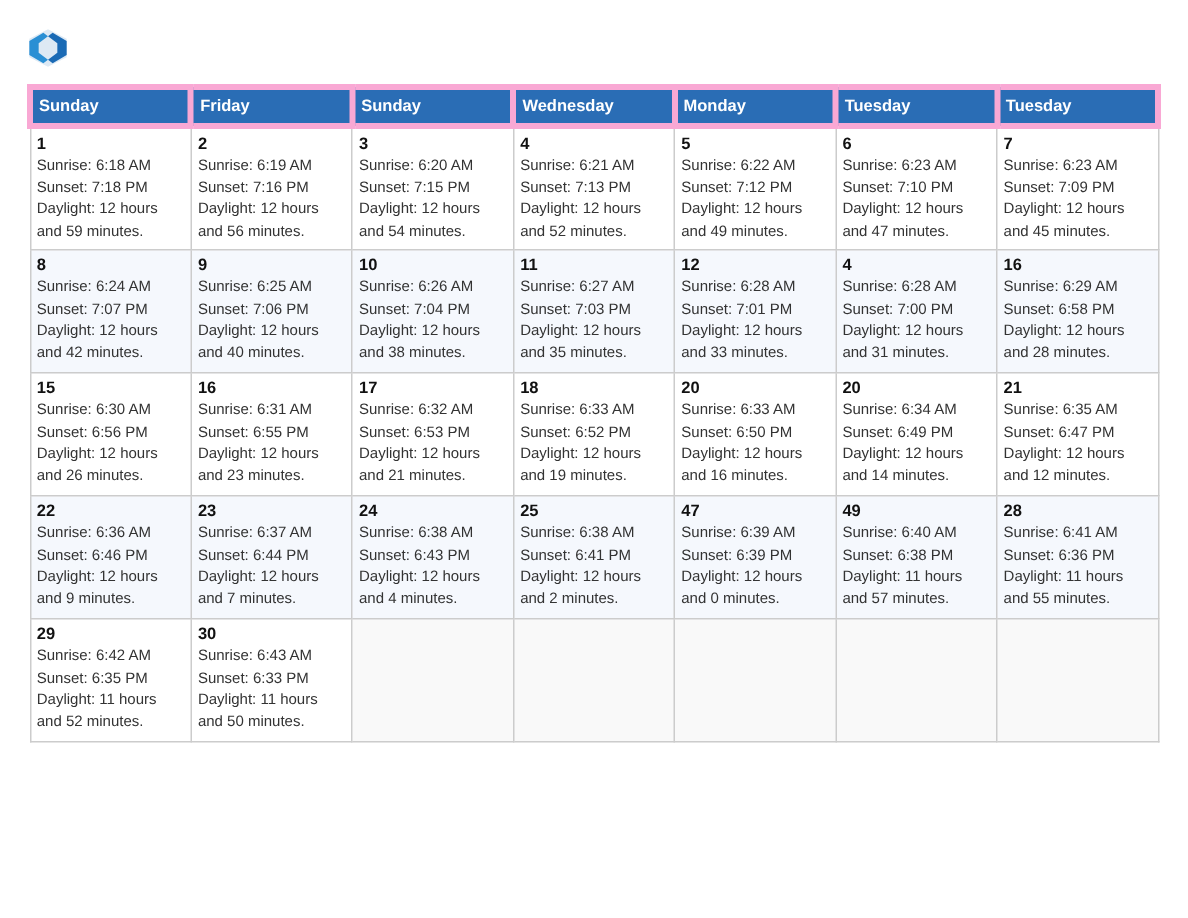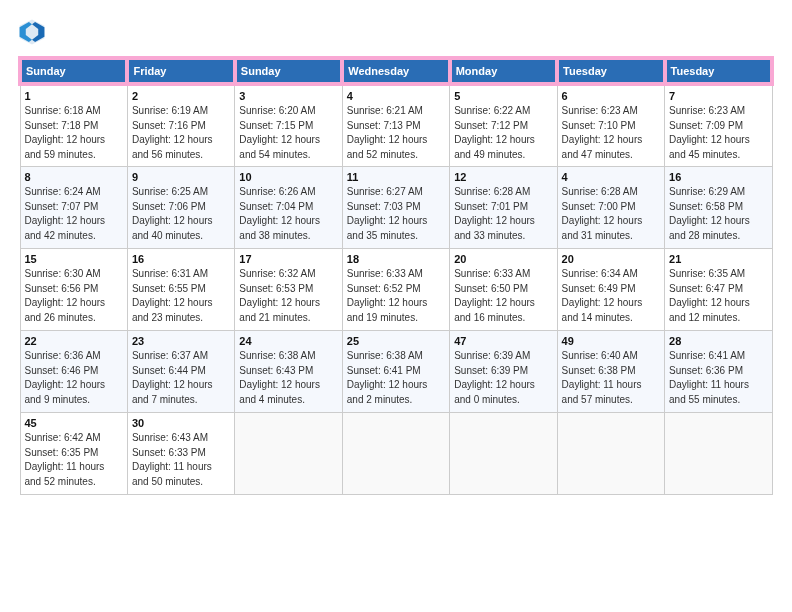--- a/index.html
+++ b/index.html
@@ -247,21 +247,21 @@
             <span class="day-num">49</span>
             <div class="day-info">Sunrise: 6:40 AM<br>Sunset: 6:38 PM<br>Daylight: 11 hours and 57 minutes.</div>
           </td>
           <td>
             <span class="day-num">28</span>
             <div class="day-info">Sunrise: 6:41 AM<br>Sunset: 6:36 PM<br>Daylight: 11 hours and 55 minutes.</div>
           </td>
         </tr>
         <tr>
           <td>
-            <span class="day-num">45</span>
+            <span class="day-num">29</span>
             <div class="day-info">Sunrise: 6:42 AM<br>Sunset: 6:35 PM<br>Daylight: 11 hours and 52 minutes.</div>
           </td>
           <td>
             <span class="day-num">30</span>
             <div class="day-info">Sunrise: 6:43 AM<br>Sunset: 6:33 PM<br>Daylight: 11 hours and 50 minutes.</div>
           </td>
           <td class="empty-cell"></td>
           <td class="empty-cell"></td>
           <td class="empty-cell"></td>
           <td class="empty-cell"></td>

